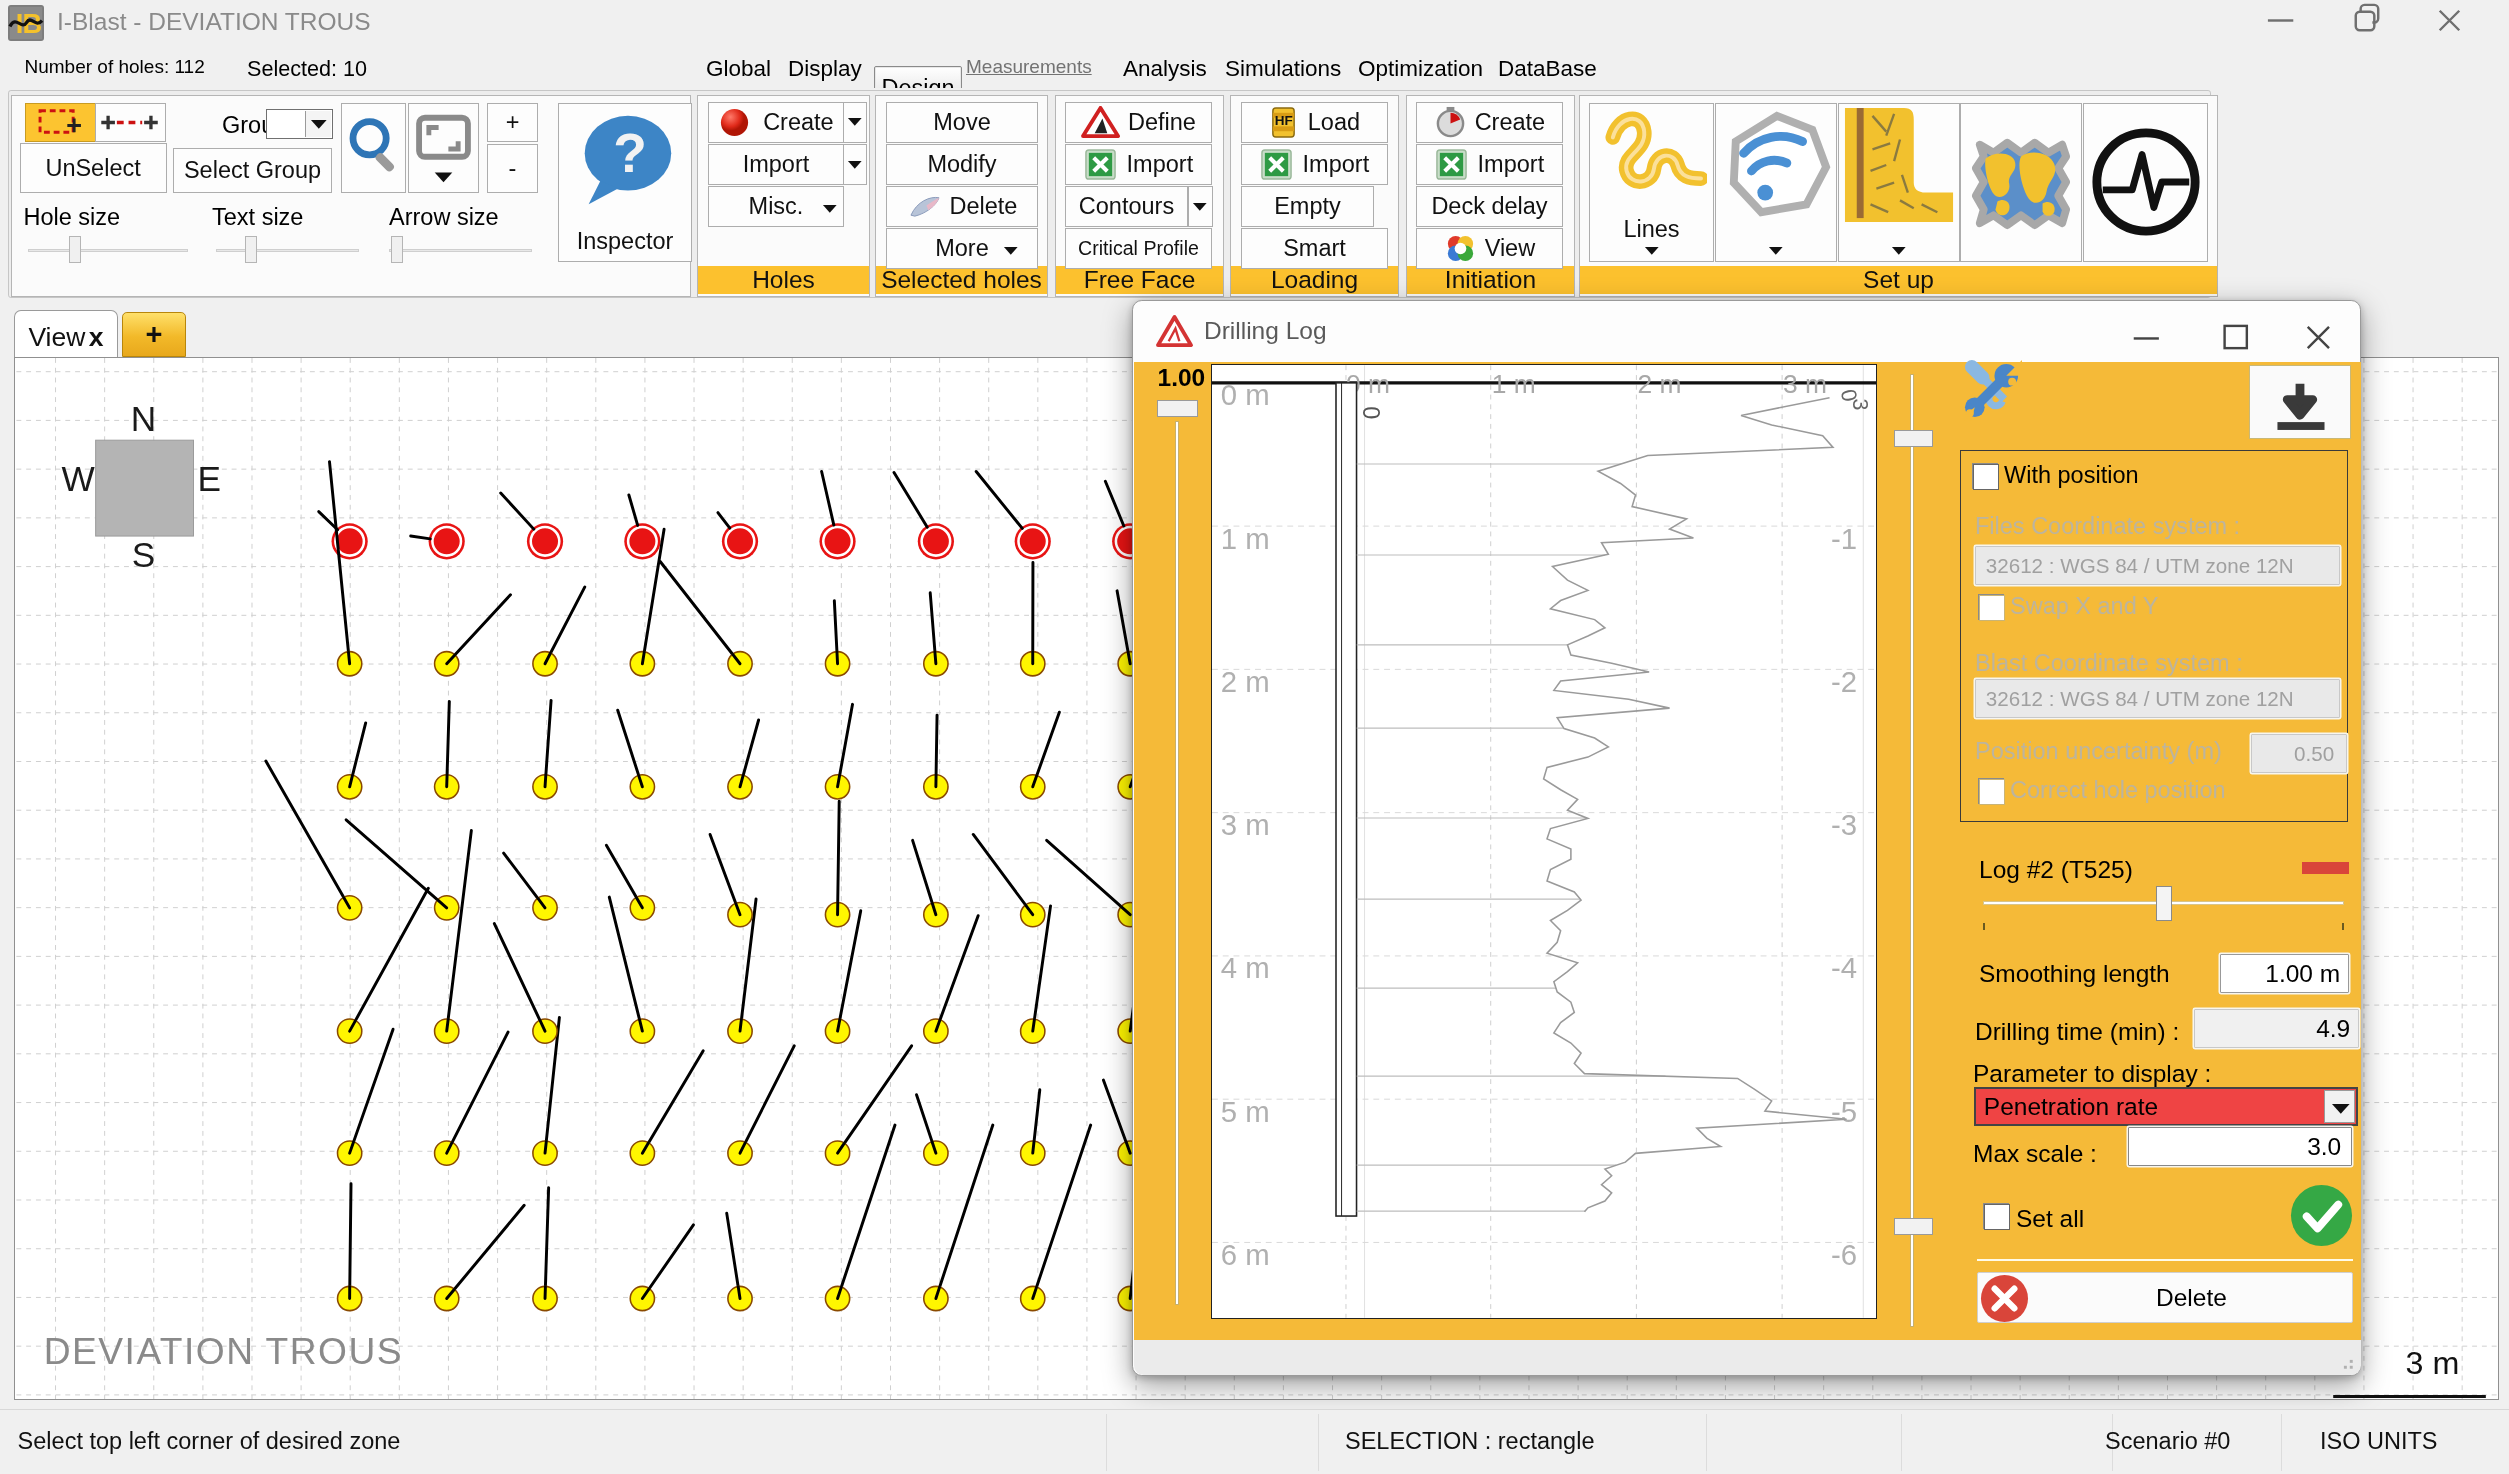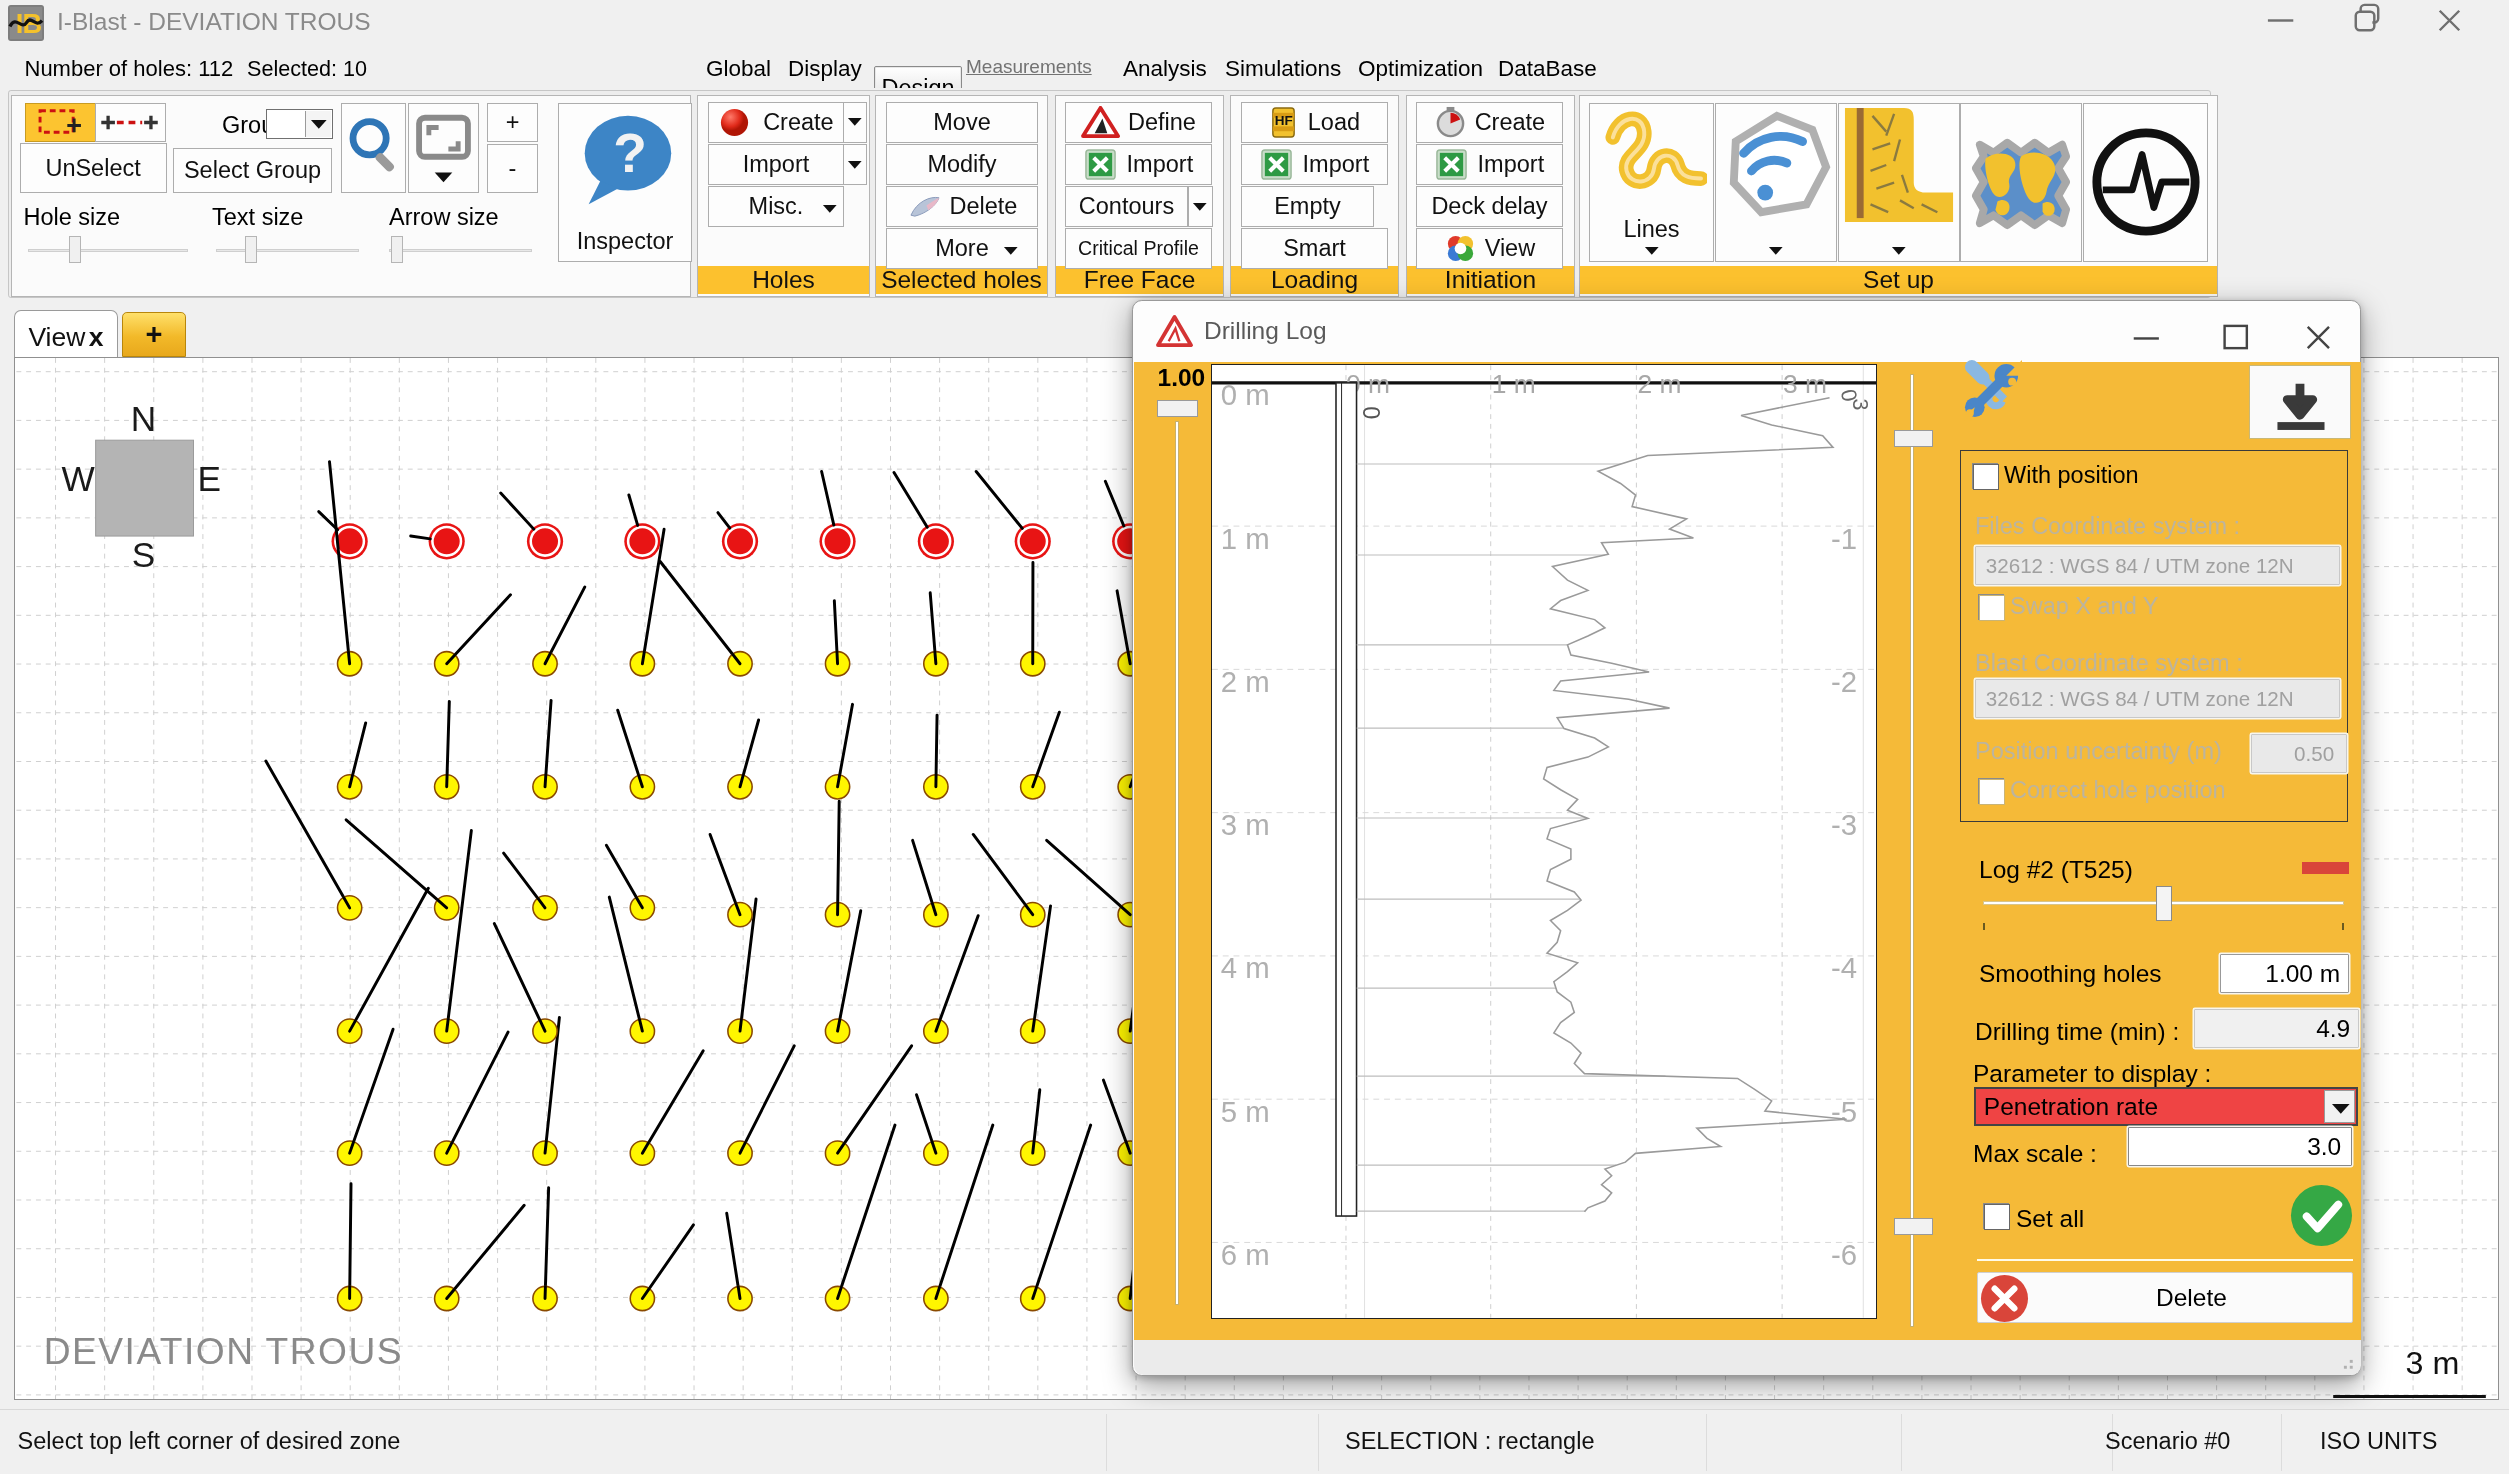--- a/index.html
+++ b/index.html
@@ -29,21 +29,21 @@
  <div class="abs" style="left:57px;top:7.8px;font-size:24.5px;color:#8a8a8a;">I-Blast - DEVIATION TROUS</div>
  <svg class="abs" style="left:2254px;top:0px;" width="225" height="41" viewBox="0 0 230 42">
   <line x1="14" y1="21" x2="40" y2="21" stroke="#6f6f6f" stroke-width="2.5"></line>
   <rect x="104" y="12" width="19" height="19" rx="4" fill="none" stroke="#6f6f6f" stroke-width="2.5"></rect>
   <path d="M109 12 v-3 a4 4 0 0 1 4 -4 h10 a4 4 0 0 1 4 4 v10 a4 4 0 0 1 -4 4 h-2" fill="none" stroke="#6f6f6f" stroke-width="2.5"></path>
   <path d="M190 11 L210 31 M210 11 L190 31" stroke="#6f6f6f" stroke-width="2.5"></path>
  </svg>
 </div>
 
 <div class="abs" style="left:0;top:45px;width:2509px;height:43px;background:#f0f0f0;">
- <div class="abs" style="left:24.5px;top:10.8px;font-size:22px;color:#000;">Number of holes: 112</div>
+ <div class="abs" style="left:24.5px;top:10.8px;font-size:19px;color:#000;">Number of holes: 112</div>
  <div class="abs" style="left:247px;top:10.8px;font-size:21.6px;color:#000;">Selected: 10</div>
 <div class="abs" style="left:706px;top:10.8px;font-size:22.5px;color:#000;">Global</div>
 <div class="abs" style="left:788px;top:10.8px;font-size:22.5px;color:#000;">Display</div>
 <div class="abs" style="left:966px;top:10.8px;font-size:19px;color:#737373;text-decoration:underline;">Measurements</div>
 <div class="abs" style="left:1123px;top:10.8px;font-size:22.5px;color:#000;">Analysis</div>
 <div class="abs" style="left:1225px;top:10.8px;font-size:22.5px;color:#000;">Simulations</div>
 <div class="abs" style="left:1358px;top:10.8px;font-size:22.5px;color:#000;">Optimization</div>
 <div class="abs" style="left:1498px;top:10.8px;font-size:22.5px;color:#000;">DataBase</div>
 <div class="abs" style="left:874px;top:1px;width:88px;height:45px;border:1.5px solid #8a8a8a;border-radius:2px;background:linear-gradient(#ffffff,#e9e9e9 60%,#cfcfcf);box-shadow:0 0 0 1px #e8e8e8 inset;display:flex;align-items:center;justify-content:center;font-size:23.5px;margin-top:20px;">Design</div>
 </div>
@@ -710,21 +710,21 @@
  <div class="abs mut" style="left:877px;top:476px;font-size:23.5px;">Correct hole position</div>
 
  <div class="abs" style="left:846px;top:555px;font-size:24.5px;color:#000;">Log #2 (T525)</div>
  <div class="abs" style="left:1169px;top:561px;width:47px;height:11.8px;background:#d9453a;"></div>
 
  <div class="abs" style="left:850px;top:600px;width:361px;height:3.9px;background:#fff;border:1px solid #d8c48a;"></div>
  <div class="abs" style="left:1023px;top:585px;width:15.7px;height:35px;background:#f4f4f4;border:1px solid #8a8a8a;"></div>
  <div class="abs" style="left:850px;top:622px;width:2px;height:6.9px;background:#6a5a20;"></div>
  <div class="abs" style="left:1209px;top:622px;width:2px;height:6.9px;background:#6a5a20;"></div>
 
- <div class="abs" style="left:846px;top:659px;font-size:24.5px;color:#000;">Smoothing holes</div>
+ <div class="abs" style="left:846px;top:659px;font-size:24.5px;color:#000;">Smoothing length</div>
  <div class="fld" style="left:1087px;top:653px;width:129px;height:39px;justify-content:flex-end;padding-right:7.8px;background:#fff;border-color:#999;color:#000;font-size:24.5px;">1.00 m</div>
  <div class="abs" style="left:842px;top:717px;font-size:24.5px;color:#000;">Drilling time (min) :</div>
  <div class="fld" style="left:1061px;top:708px;width:165px;height:39px;justify-content:flex-end;padding-right:7.8px;background:#f0f0f0;color:#000;font-size:24.5px;">4.9</div>
  <div class="abs" style="left:840px;top:759px;font-size:24.5px;color:#000;">Parameter to display :</div>
  <div class="abs" style="left:841px;top:786px;width:384px;height:39px;background:#ef4444;border:2px solid #444;">
   <span style="position:absolute;left:7.8px;top:3.9px;font-size:24.5px;color:#000;">Penetration rate</span>
   <div class="abs" style="right:1px;top:1px;width:31px;height:33px;background:#f2f2f2;border:1px solid #9a9a9a;">
    <svg style="position:absolute;left:4.9px;top:10.8px;" width="21.6" height="13.7" viewBox="0 0 22 14">
           <path d="M2 2 L11 12 L20 2 Z" fill="#111"></path>
         </svg>

